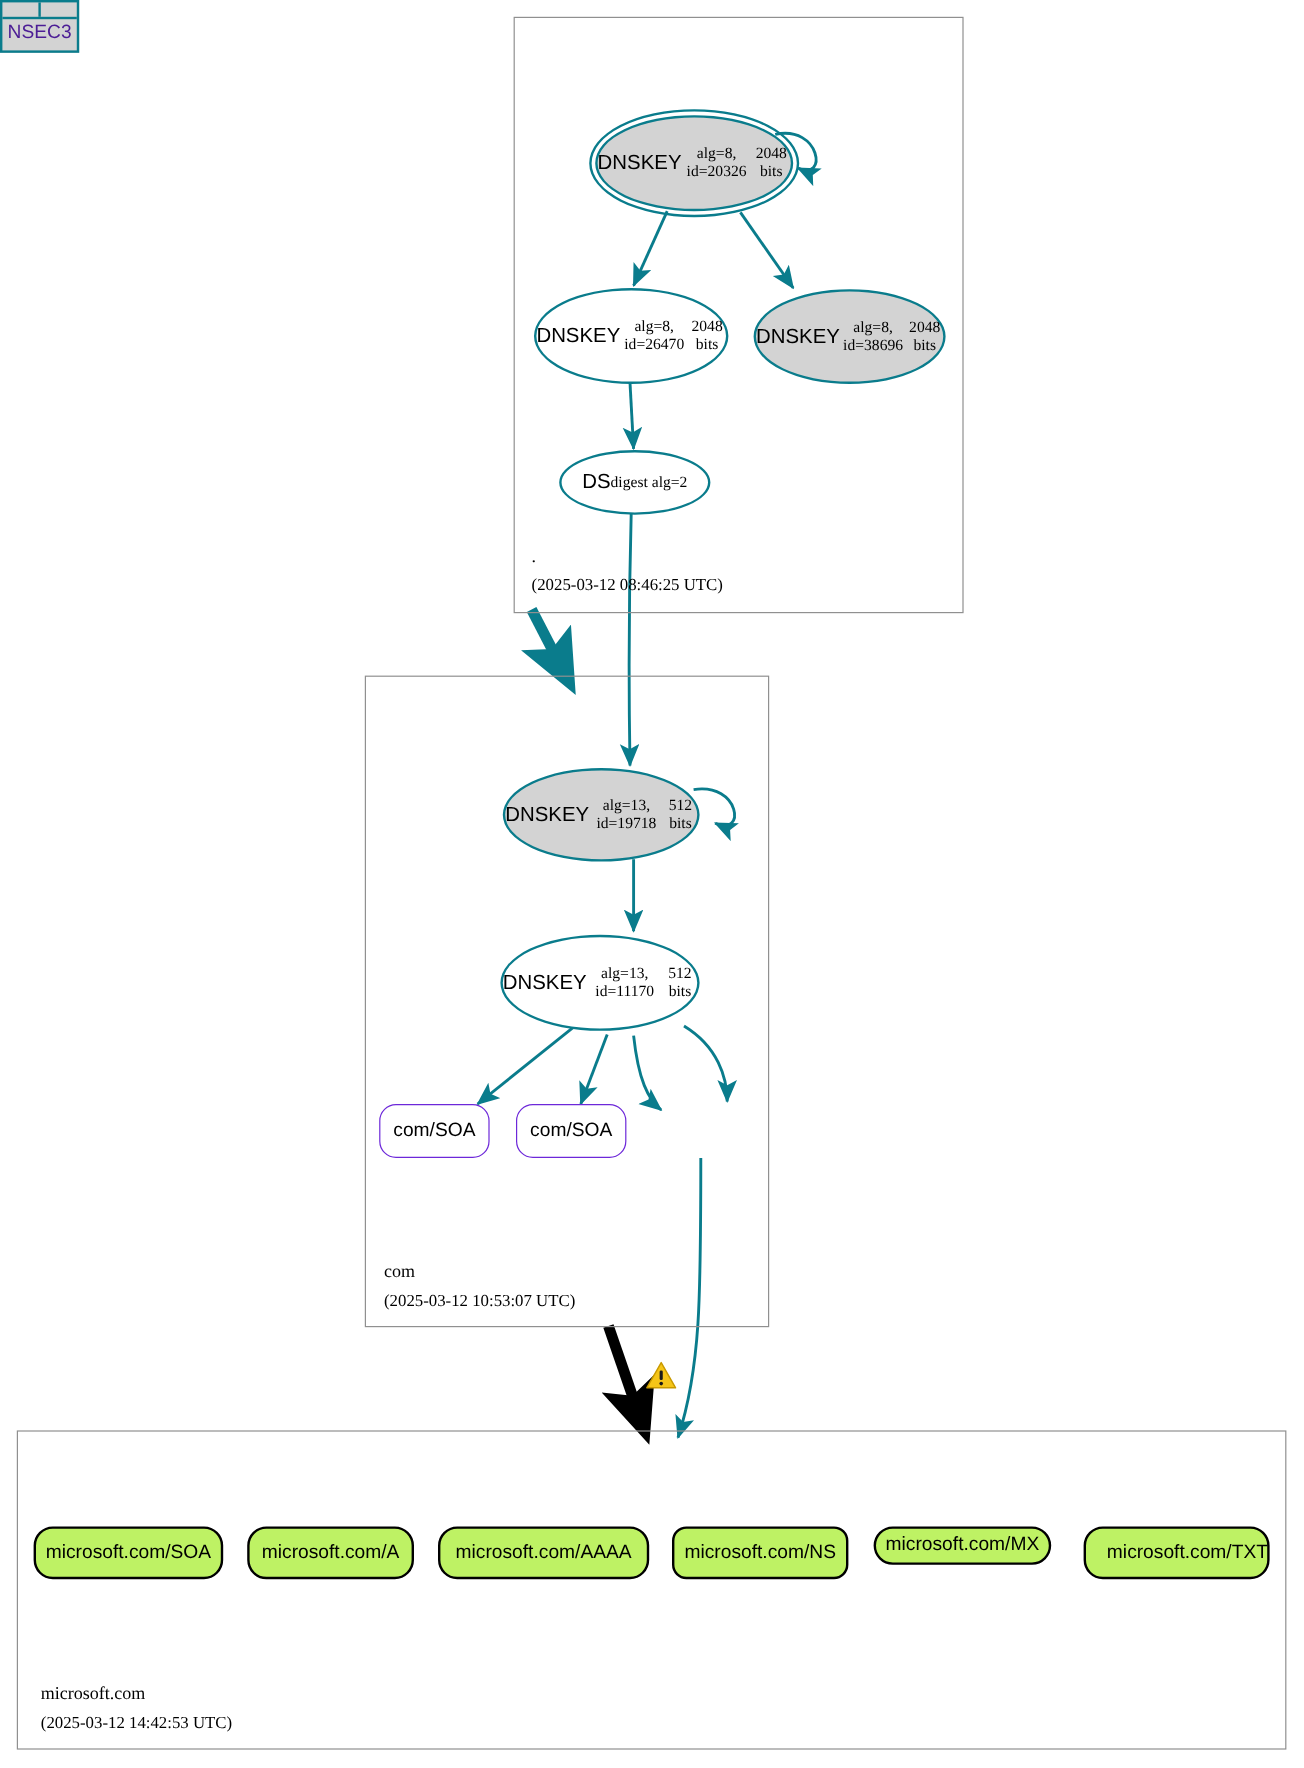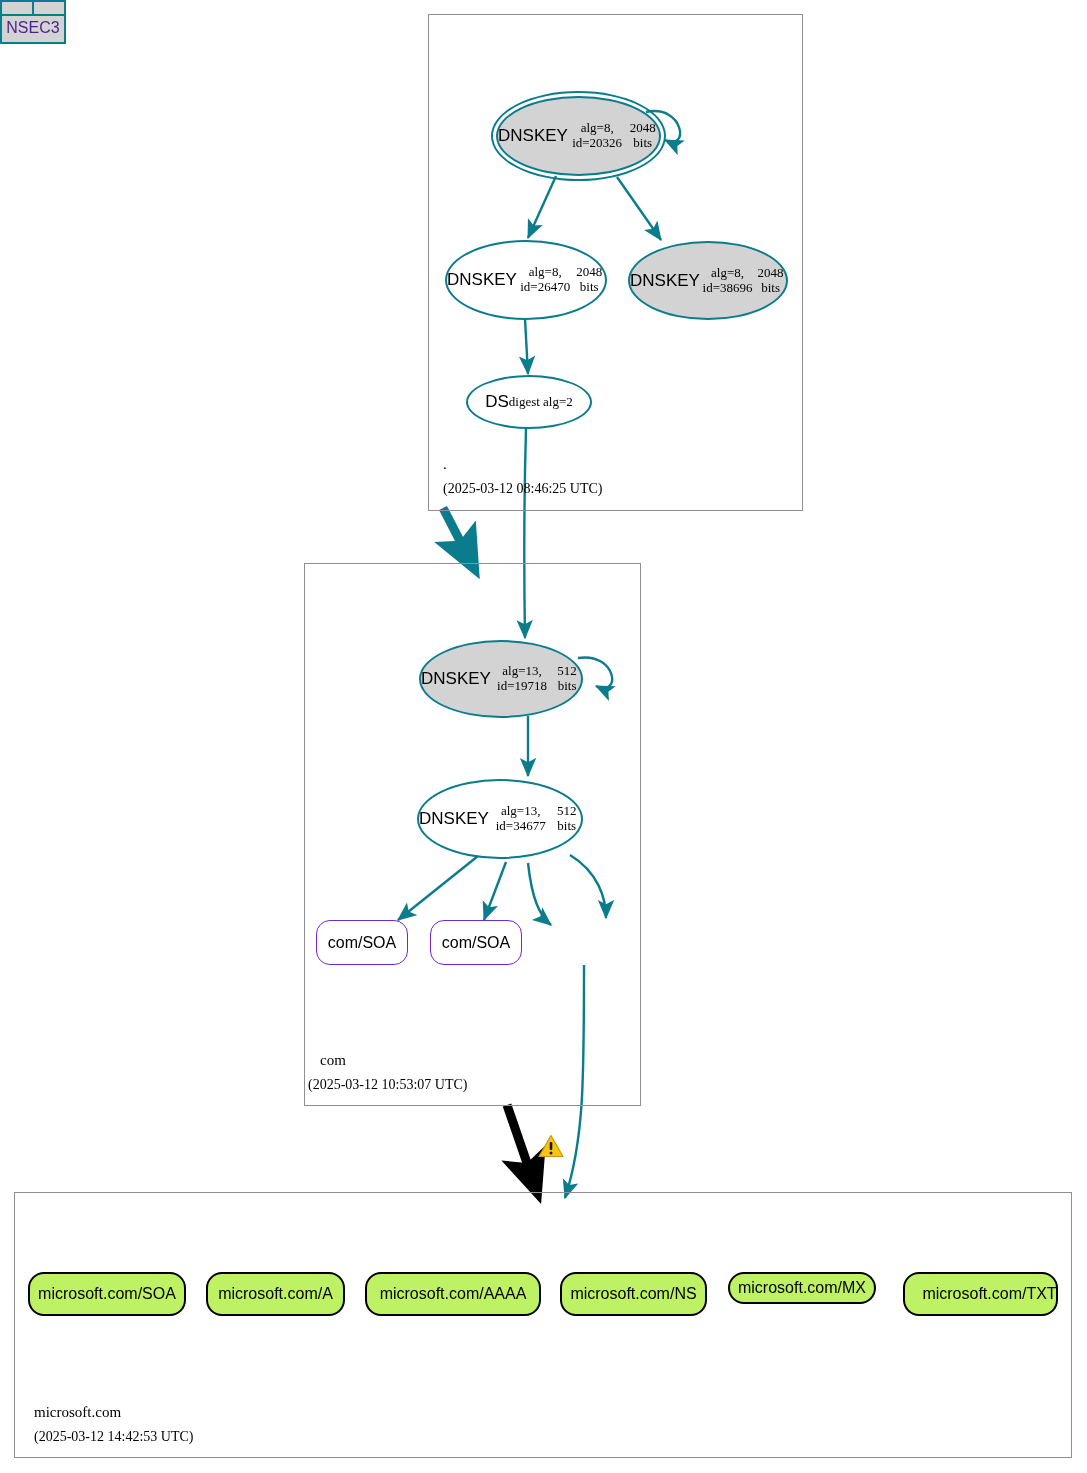--- a/index.html
+++ b/index.html
@@ -167,21 +167,21 @@
 <div class="zone-box" style="left:428px; top:14px; width:375px; height:497px;"></div>
 
 <div class="zone-box" style="left:304px; top:563px; width:337px; height:543px;"></div>
 
 <div class="zone-box" style="left:14px; top:1192px; width:1058px; height:266px;"></div>
 
 <div class="zone-label zone-name" style="left:443px; top:456px;">.</div>
 <div class="zone-label zone-time" style="left:443px; top:481px;">(2025-03-12 08:46:25 UTC)</div>
 
 <div class="zone-label zone-name" style="left:320px; top:1052px;">com</div>
-<div class="zone-label zone-time" style="left:308px; top:1077px;">(2025-03-12 10:53:07 UTC)</div>
+<div class="zone-label zone-time" style="left:320px; top:1077px;">(2025-03-12 10:53:07 UTC)</div>
 
 <div class="zone-label zone-name" style="left:34px; top:1404px;">microsoft.com</div>
 <div class="zone-label zone-time" style="left:34px; top:1429px;">(2025-03-12 14:42:53 UTC)</div>
 
 <div class="dblring" style="left:491px; top:91px; width:175px; height:90px;"></div>
 <div class="node ellipse shaded" style="left:496px; top:96px; width:165px; height:80px;">
   <div class="t1">DNSKEY</div>
   <div class="t2">alg=8, id=20326</div>
   <div class="t3">2048 bits</div>
 </div>
@@ -204,21 +204,21 @@
 </div>
 
 <div class="node ellipse shaded" style="left:419px; top:640px; width:164px; height:78px;">
   <div class="t1">DNSKEY</div>
   <div class="t2">alg=13, id=19718</div>
   <div class="t3">512 bits</div>
 </div>
 
 <div class="node ellipse plain" style="left:417px; top:779px; width:166px; height:80px;">
   <div class="t1">DNSKEY</div>
-  <div class="t2">alg=13, id=34677</div>
+  <div class="t2">alg=13, id=11170</div>
   <div class="t3">512 bits</div>
 </div>
 
 <div class="node rrset" style="left:316px; top:920px; width:92px; height:45px;">com/SOA</div>
 
 <div class="node rrset" style="left:430px; top:920px; width:92px; height:45px;">com/SOA</div>
 
 <div class="nsec3" style="left:556px; top:921px; width:66px; height:44px;">
   <div class="nsec3-head">
     <div></div>
@@ -232,17 +232,17 @@
   <rect x="11.7" y="8" width="2.6" height="8" rx="1.1" fill="#1a1a1a"></rect>
   <circle cx="13" cy="19" r="1.5" fill="#1a1a1a"></circle>
 </svg>
 
 <div class="node rrset-insecure" style="left:28px; top:1272px; width:158px; height:44px;">microsoft.com/SOA</div>
 
 <div class="node rrset-insecure" style="left:206px; top:1272px; width:139px; height:44px;">microsoft.com/A</div>
 
 <div class="node rrset-insecure" style="left:365px; top:1272px; width:176px; height:44px;">microsoft.com/AAAA</div>
 
-<div class="node rrset-insecure" style="left:560px; top:1272px; width:147px; height:44px;">microsoft.com/NS</div>
+<div class="node rrset-insecure" style="left:560px; top:1272px; width:147px; height:44px;border-radius:12px;">microsoft.com/NS</div>
 
 <div class="node rrset-insecure" style="left:728px; top:1272px; width:148px; height:32px;">microsoft.com/MX</div>
 
 <div class="node rrset-insecure" style="left:903px; top:1272px; width:155px; height:44px;padding-left:18px;">microsoft.com/TXT</div>
 
 </body></html>

